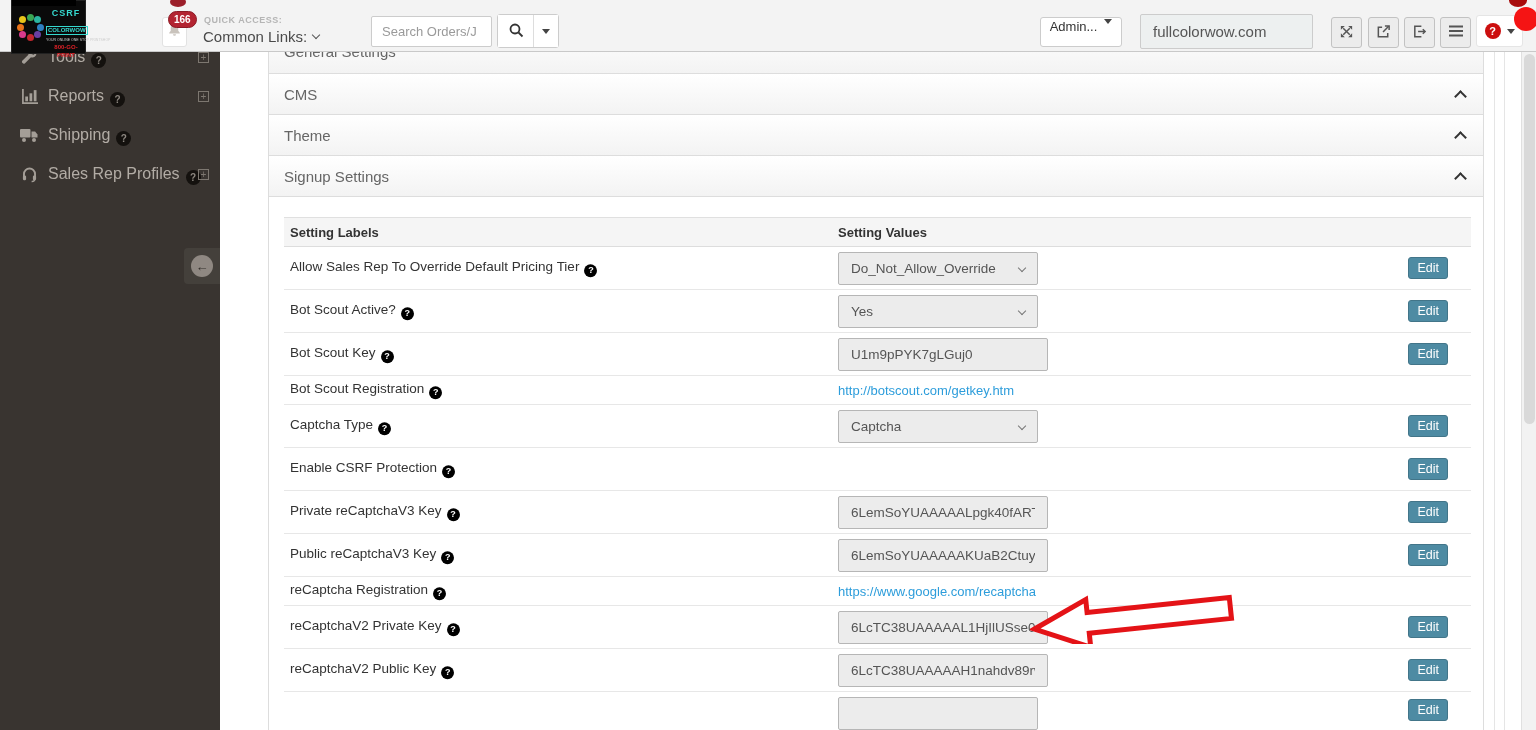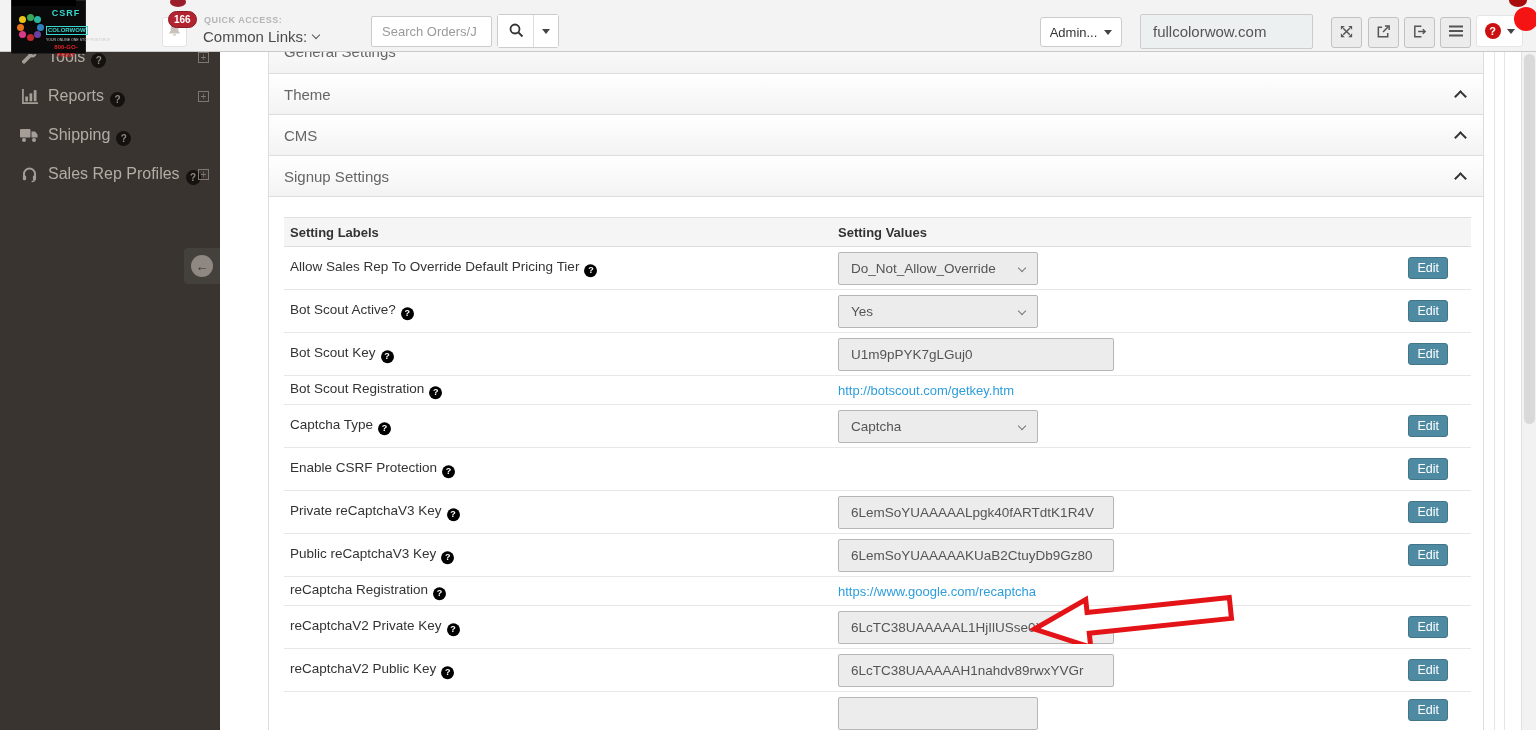--- a/index.html
+++ b/index.html
@@ -32,21 +32,21 @@
   .search-input{position:absolute;left:371px;top:16px;width:121px;height:31px;border:1px solid #ccc;
                 border-radius:2px;background:#fff;padding:0 10px;font-size:13px;color:#555;outline:none;}
   .search-input::placeholder{color:#9a9a9a;}
   .search-group{position:absolute;left:497px;top:14px;height:34px;background:#fff;border:1px solid #ccc;
                 border-radius:3px;display:flex;align-items:stretch;}
   .search-btn{width:35px;display:flex;align-items:center;justify-content:center;background:#fff;border:none;cursor:pointer;}
   .search-caret{width:25px;display:flex;align-items:center;justify-content:center;background:#fff;border:none;
                 border-left:1px solid #ddd;cursor:pointer;}
 
   .admin-btn{position:absolute;left:1040px;top:17px;width:82px;height:30px;background:#fff;border:1px solid #ccc;
-             border-radius:3px;font-size:13px;color:#333;display:flex;align-items:center;justify-content:center;gap:7px;cursor:pointer;}
+             border-radius:3px;font-size:13px;color:#333;display:flex;justify-content:center;gap:7px;cursor:pointer;}
   .site-field{position:absolute;left:1140px;top:14px;width:173px;height:35px;background:#edf0f0;border:1px solid #ccc;
               border-radius:2px;font-size:15px;color:#555;padding:0 12px;outline:none;}
   .win-btn{position:absolute;top:17px;width:31px;height:31px;background:#ececec;border:1px solid #c2c2c2;
            border-radius:3px;display:flex;align-items:center;justify-content:center;cursor:pointer;padding:0;}
   .help-btn{position:absolute;left:1476px;top:15px;width:47px;height:32px;background:#fff;border:1px solid #e5e5e5;
             border-radius:3px;display:flex;align-items:center;justify-content:center;gap:6px;cursor:pointer;}
   .q-red{width:16px;height:16px;border-radius:50%;background:#cc0f0f;color:#fff;font-size:11px;font-weight:bold;
          display:flex;align-items:center;justify-content:center;}
   .red-dot{position:absolute;left:1514px;top:7px;width:24px;height:24px;border-radius:50%;background:#f51414;z-index:70;}
   .red-arc{position:absolute;left:1509px;top:-6px;width:18px;height:13px;border-radius:50%;background:#a80c0c;z-index:69;}
@@ -88,21 +88,21 @@
   .trow{position:relative;border-bottom:1px solid #e7e7e7;background:#fff;}
   .trow.tall{height:43px;}
   .trow.short{height:29px;}
   .tlabel{position:absolute;left:6px;top:50%;transform:translateY(-50%);font-size:13.5px;color:#333;white-space:nowrap;}
   .q-black{width:13px;height:13px;border-radius:50%;background:#000;color:#fff;font-size:9px;font-weight:bold;
            display:inline-flex;align-items:center;justify-content:center;margin-left:5px;vertical-align:-2px;}
   .sel{position:absolute;left:554px;top:5px;width:200px;height:33px;background:#ececec;border:1px solid #b6b6b6;
        border-radius:2px;display:flex;align-items:center;padding:0 12px;font-size:13.5px;color:#555;cursor:pointer;}
   .sel .sel-chev{position:absolute;right:12px;top:12px;width:6px;height:6px;border-right:1.5px solid #777;
                  border-bottom:1.5px solid #777;transform:rotate(45deg);}
-  .tinput{position:absolute;left:554px;top:5px;width:276px;height:33px;background:#ececec;border:1px solid #b6b6b6;
+  .tinput{position:absolute;left:554px;top:5px;width:210px;height:33px;background:#ececec;border:1px solid #b6b6b6;
           border-radius:2px;padding:0 12px;font-size:13.5px;color:#555;outline:none;}
   .tlink{position:absolute;left:554px;top:50%;transform:translateY(-50%);font-size:13px;color:#2d9ddb;text-decoration:none;}
   .edit-btn{position:absolute;right:23px;top:50%;transform:translateY(-50%);height:22px;padding:0 8px;
             background:#4e8ba3;border:1px solid #427589;border-radius:3px;color:#fff;font-size:12.5px;cursor:pointer;}
   .trow.clipped .edit-btn{top:18px;}
 
   .red-arrow{position:absolute;left:1030px;top:592px;z-index:30;pointer-events:none;}
 </style>
 </head>
 <body>
@@ -255,25 +255,25 @@
         <span class="plus-sq">+</span>
       </div>
     </div>
 
   <div class="panel">
     <div id="accSections">
         <div class="acc-sec first">
           <span>General Settings</span>
         </div>
         <div class="acc-sec">
+          <span>CMS</span>
+          <span class="chev-up"></span>
+        </div>
+        <div class="acc-sec">
           <span>Theme</span>
-          <span class="chev-up"></span>
-        </div>
-        <div class="acc-sec">
-          <span>CMS</span>
           <span class="chev-up"></span>
         </div>
         <div class="acc-sec">
           <span>Signup Settings</span>
           <span class="chev-up"></span>
         </div>
       </div>
     <div class="panel-body">
       <div class="stable">
         <div class="thead">

